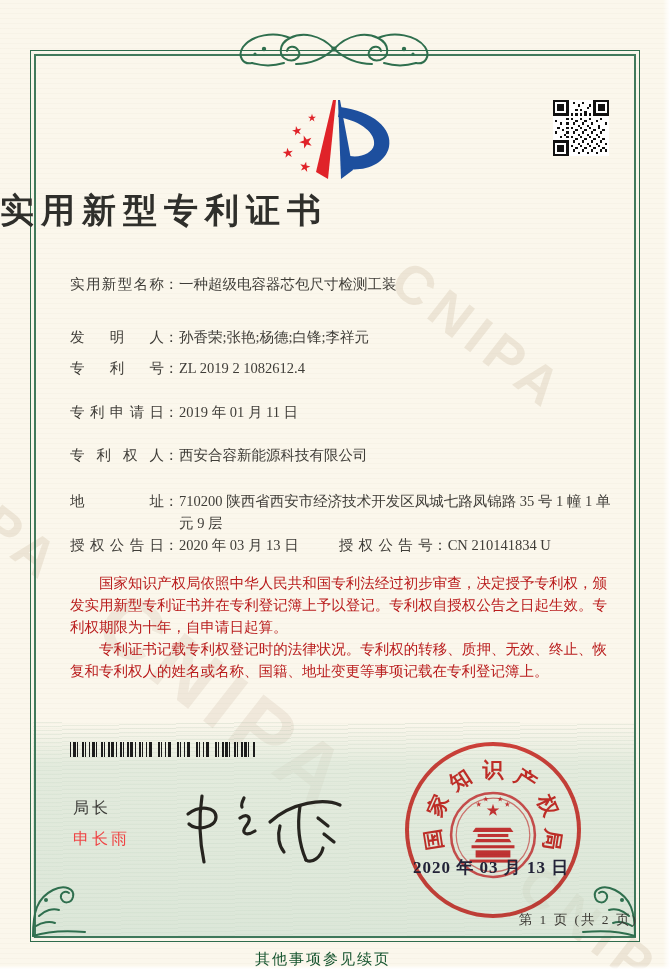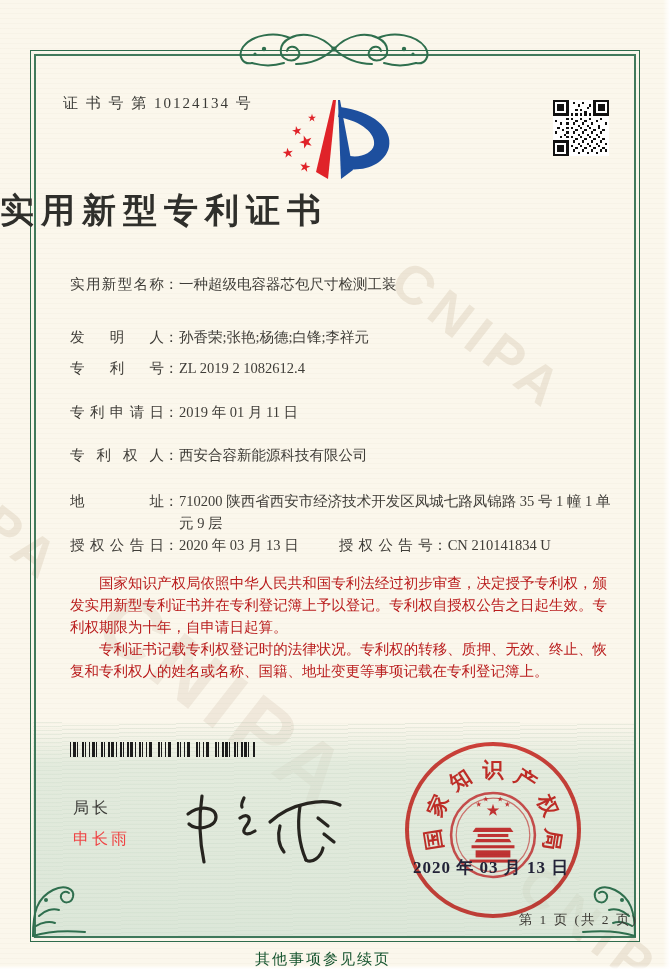--- a/index.html
+++ b/index.html
@@ -143,21 +143,20 @@
   <svg class="flourish fl-br" viewBox="0 0 68 68">
     <g stroke="#2f6f4e" fill="none" stroke-width="2" stroke-linecap="round">
       <path d="M9 62 C9 38 13 24 29 16 C41 10 51 15 49 23 C47 30 39 30 37 24 C36 19 41 16 45 19"></path>
       <path d="M9 62 C21 58 39 56 61 58"></path>
       <path d="M15 42 C21 36 29 34 35 36"></path>
       <path d="M12 52 C18 48 26 47 31 49"></path>
       <circle cx="22" cy="26" r="2" fill="#2f6f4e" stroke="none"></circle>
     </g>
   </svg>
 
-  <div class="cert-no">证 书 号 第 10124134 号</div>
 
   <svg class="logo" viewBox="0 0 118 86">
     <defs>
       <path id="star-a" d="M0,-1 L0.2245,-0.309 L0.951,-0.309 L0.3633,0.118 L0.5878,0.809 L0,0.382 L-0.5878,0.809 L-0.3633,0.118 L-0.951,-0.309 L-0.2245,-0.309 Z"></path>
     </defs>
     <g fill="#e02329">
       <use href="#star-a" transform="translate(34,21) scale(4.2)"></use>
       <use href="#star-a" transform="translate(19,34) scale(5) rotate(-12)"></use>
       <use href="#star-a" transform="translate(28,45) scale(6.8) rotate(-20)"></use>
       <use href="#star-a" transform="translate(10,56) scale(5.4) rotate(-8)"></use>

